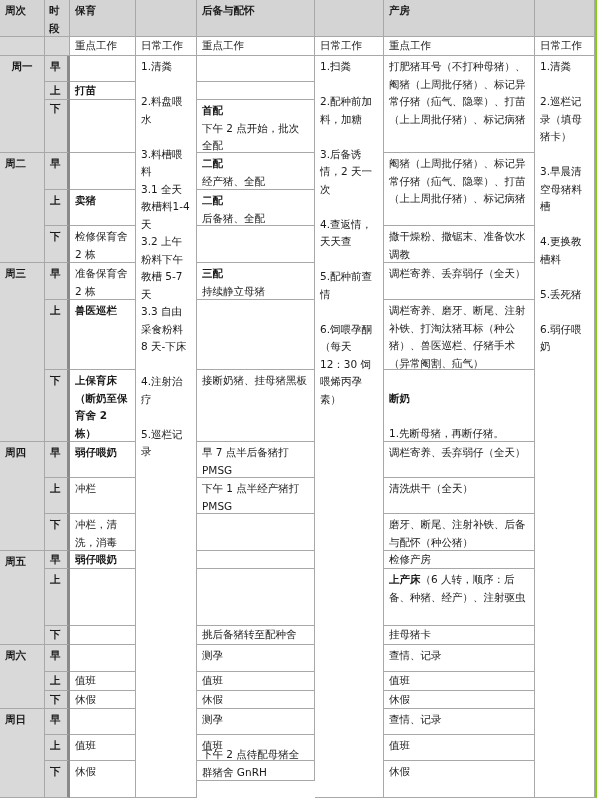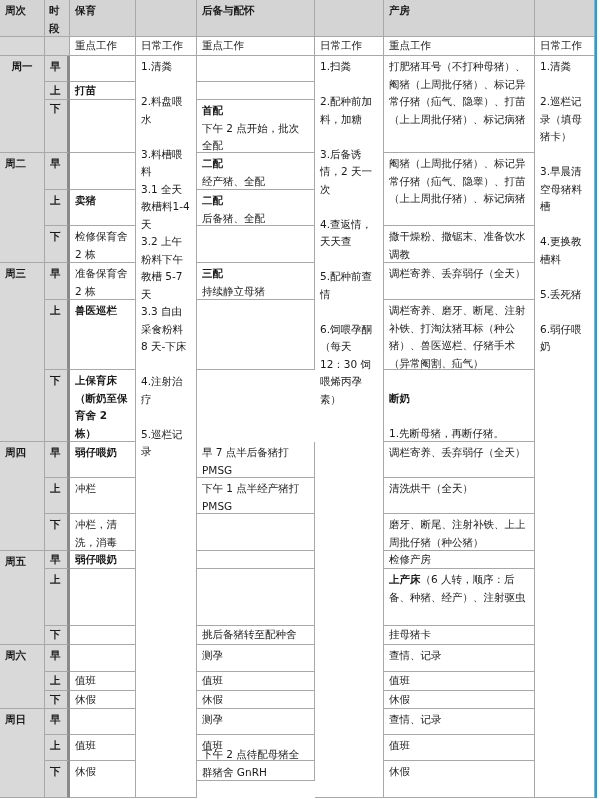--- a/index.html
+++ b/index.html
@@ -1,19 +1,19 @@
 <!DOCTYPE html>
 <html><head>
 <meta charset="utf-8">
 <style>
   html, body { margin:0; padding:0; background:#ffffff; }
   body { width:600px; height:799px; overflow:hidden; position:relative;
          font-family:"DejaVu Sans","Liberation Sans",sans-serif; color:#1a1a1a; }
   .frame { position:absolute; left:0; top:0; width:597px; height:798px;
-           border-right:2px solid #0ea5e9; box-sizing:border-box; }
+           border-right:2px solid #84cc16; box-sizing:border-box; }
   .cell { position:absolute; box-sizing:border-box; font-size:10.5px; line-height:17.5px;
           padding:2px 5px; overflow:hidden; border-right:1px solid #a8a8a8; border-bottom:1px solid #a8a8a8; }
   .hd { background:#d4d4d4; font-weight:bold; }
   .gray { background:#d9d9d9; font-weight:bold; }
   .white { background:#ffffff; }
   .b { font-weight:bold; }
   .thick-r { border-right:3px solid #8a8a8a; }
   .pre { white-space:pre-line; }
 </style>
 </head>
@@ -117,20 +117,21 @@
   <div class="cell" style="left:197px;top:190px;width:118px;height:36px;">
     <div class="b">二配</div>
     <div>后备猪、全配</div>
   </div>
   <div class="cell" style="left:197px;top:226px;width:118px;height:37px;"></div>
   <div class="cell" style="left:197px;top:263px;width:118px;height:37px;">
     <div class="b">三配</div>
     <div>持续静立母猪</div>
   </div>
   <div class="cell" style="left:197px;top:300px;width:118px;height:70px;"></div>
+  <div class="cell" style="left:197px;top:370px;width:118px;height:72px;">接断奶猪、挂母猪黑板</div>
   <div class="cell" style="left:197px;top:442px;width:118px;height:36px;">早 7 点半后备猪打 PMSG</div>
   <div class="cell" style="left:197px;top:478px;width:118px;height:36px;">下午 1 点半经产猪打 PMSG</div>
   <div class="cell" style="left:197px;top:514px;width:118px;height:37px;"></div>
   <div class="cell" style="left:197px;top:551px;width:118px;height:18px;"></div>
   <div class="cell" style="left:197px;top:569px;width:118px;height:57px;"></div>
   <div class="cell" style="left:197px;top:626px;width:118px;height:19px;padding-top:0;">挑后备猪转至配种舍</div>
   <div class="cell" style="left:197px;top:645px;width:118px;height:27px;">测孕</div>
   <div class="cell" style="left:197px;top:672px;width:118px;height:19px;padding-top:0;">值班</div>
   <div class="cell" style="left:197px;top:691px;width:118px;height:18px;padding-top:0;">休假</div>
   <div class="cell" style="left:197px;top:709px;width:118px;height:26px;">测孕</div>
@@ -154,21 +155,21 @@
   <div class="cell" style="left:384px;top:226px;width:151px;height:37px;">撒干燥粉、撒锯末、准备饮水调教</div>
   <div class="cell" style="left:384px;top:263px;width:151px;height:37px;">调栏寄养、丢弃弱仔（全天）</div>
   <div class="cell" style="left:384px;top:300px;width:151px;height:70px;">调栏寄养、磨牙、断尾、注射补铁、打淘汰猪耳标（种公猪）、兽医巡栏、仔猪手术（异常阉割、疝气）</div>
   <div class="cell pre" style="left:384px;top:370px;width:151px;height:72px;">
     <div class="b">断奶</div>
     <div>1.先断母猪，再断仔猪。
 2.先断后备、再断种猪、后断经产</div>
   </div>
   <div class="cell" style="left:384px;top:442px;width:151px;height:36px;">调栏寄养、丢弃弱仔（全天）</div>
   <div class="cell" style="left:384px;top:478px;width:151px;height:36px;">清洗烘干（全天）</div>
-  <div class="cell" style="left:384px;top:514px;width:151px;height:37px;">磨牙、断尾、注射补铁、上上周批仔猪（种公猪）</div>
+  <div class="cell" style="left:384px;top:514px;width:151px;height:37px;">磨牙、断尾、注射补铁、后备与配怀（种公猪）</div>
   <div class="cell" style="left:384px;top:551px;width:151px;height:18px;padding-top:0;">检修产房</div>
   <div class="cell" style="left:384px;top:569px;width:151px;height:57px;">
     <span class="b">上产床</span><span>（6 人转，顺序：后备、种猪、经产）、注射驱虫</span>
   </div>
   <div class="cell" style="left:384px;top:626px;width:151px;height:19px;padding-top:0;">挂母猪卡</div>
   <div class="cell" style="left:384px;top:645px;width:151px;height:27px;">查情、记录</div>
   <div class="cell" style="left:384px;top:672px;width:151px;height:19px;padding-top:0;">值班</div>
   <div class="cell" style="left:384px;top:691px;width:151px;height:18px;padding-top:0;">休假</div>
   <div class="cell" style="left:384px;top:709px;width:151px;height:26px;">查情、记录</div>
   <div class="cell" style="left:384px;top:735px;width:151px;height:26px;">值班</div>

